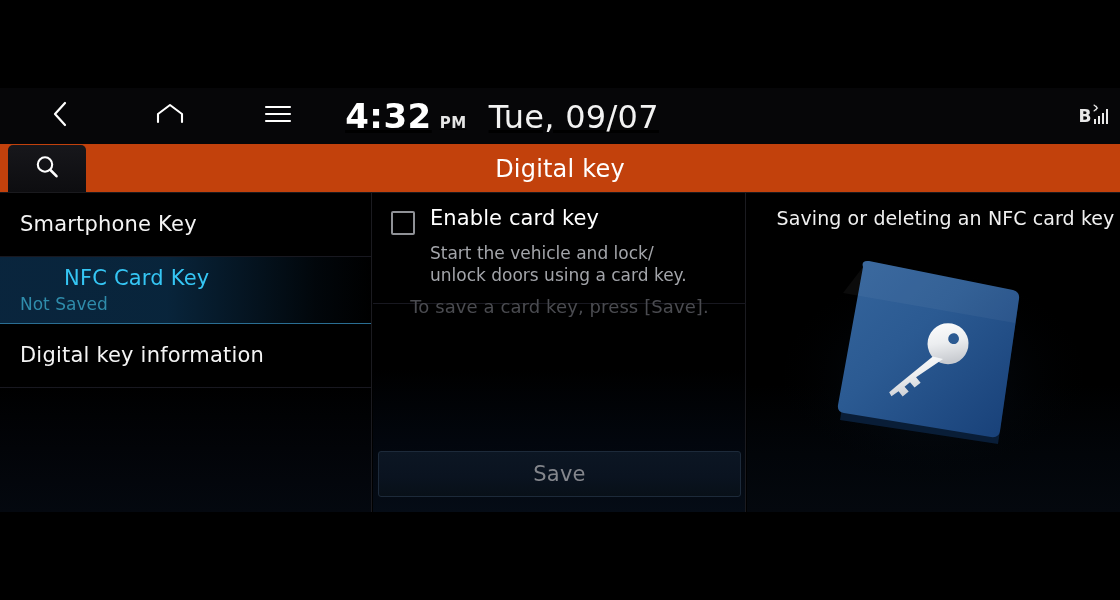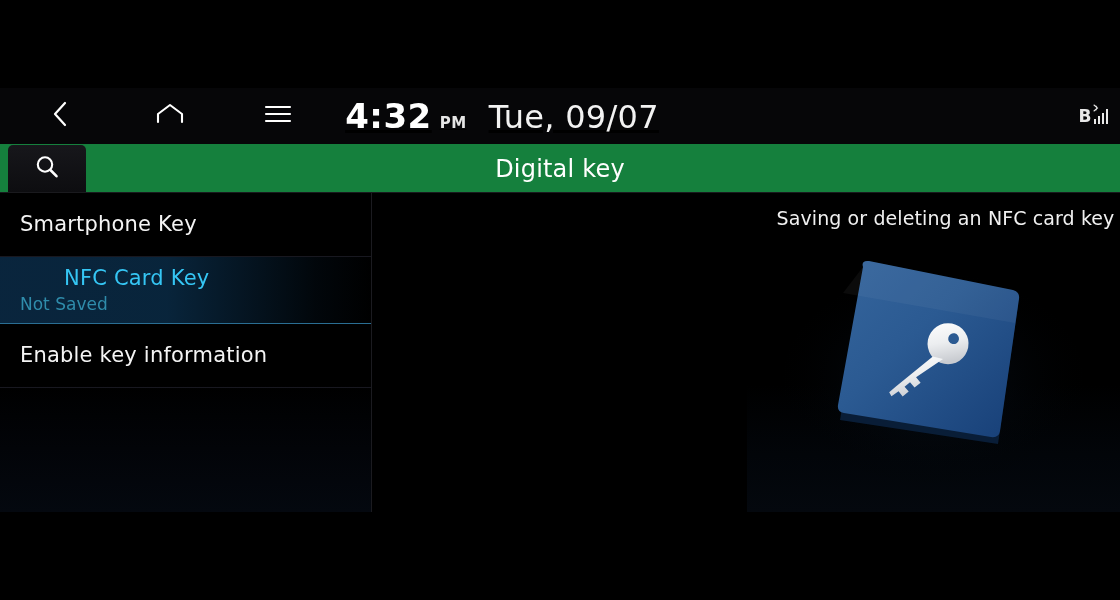--- a/index.html
+++ b/index.html
@@ -70,21 +70,21 @@
   #signal-bars { display:flex; align-items:flex-end; gap:1.5px; height:15px; }
   #signal-bars i { display:block; width:2.5px; background:#e8e8e8; }
   #signal-bars i:nth-child(1){ height:5px; }
   #signal-bars i:nth-child(2){ height:8px; }
   #signal-bars i:nth-child(3){ height:11px; }
   #signal-bars i:nth-child(4){ height:15px; }
 
   
   #titlebar {
     position:absolute; left:0; top:56px; width:1120px; height:49px;
-    background:#15803d;
+    background:#c2410c;
     border-bottom:1px solid #1a1a1e;
   }
   #search-button {
     position:absolute; left:8px; top:1px;
     width:78px; height:47px;
     border-radius:5px 5px 0 0;
     background:linear-gradient(180deg,#17171b 0%,#0d0d10 100%);
     display:flex; align-items:center; justify-content:center;
   }
   #page-title {
@@ -253,24 +253,39 @@
         <div class="side-item" id="side-item-0" data-interactable="true">
           <span class="side-label" data-interactable="false">Smartphone Key</span>
         </div>
 
         <div class="side-item" id="side-item-1" data-interactable="true">
           <span class="side-label" data-interactable="false">NFC Card Key</span>
           <span class="side-sub" data-interactable="false">Not Saved</span>
         </div>
 
         <div class="side-item" id="side-item-2" data-interactable="true">
-          <span class="side-label" data-interactable="false">Enable key information</span>
-        </div>
-      </div>
-
+          <span class="side-label" data-interactable="false">Digital key information</span>
+        </div>
+      </div>
+
+      <div id="middle" data-interactable="false">
+
+        <div id="enable-row" data-interactable="true">
+          <div id="enable-head">
+            <span id="enable-checkbox" data-interactable="true"></span>
+            <span id="enable-title" data-interactable="false">Enable card key</span>
+          </div>
+          <div id="enable-desc" data-interactable="false">Start the vehicle and lock/
+unlock doors using a card key.</div>
+        </div>
+
+        <div id="save-hint" data-interactable="false">To save a card key, press [Save].</div>
+
+        <div id="save-button" data-interactable="true">Save</div>
+      </div>
 
       <div id="right" data-interactable="false">
 
         <div id="right-caption" data-interactable="false">Saving or deleting an NFC card key</div>
 
         <div id="card-stage" data-interactable="false">
           <svg width="373" height="240" viewBox="0 0 373 240" fill="none">
             <defs>
               <linearGradient id="cardGrad" x1="0" y1="0" x2="1" y2="1">
                 <stop offset="0%" stop-color="#35659c"></stop>

